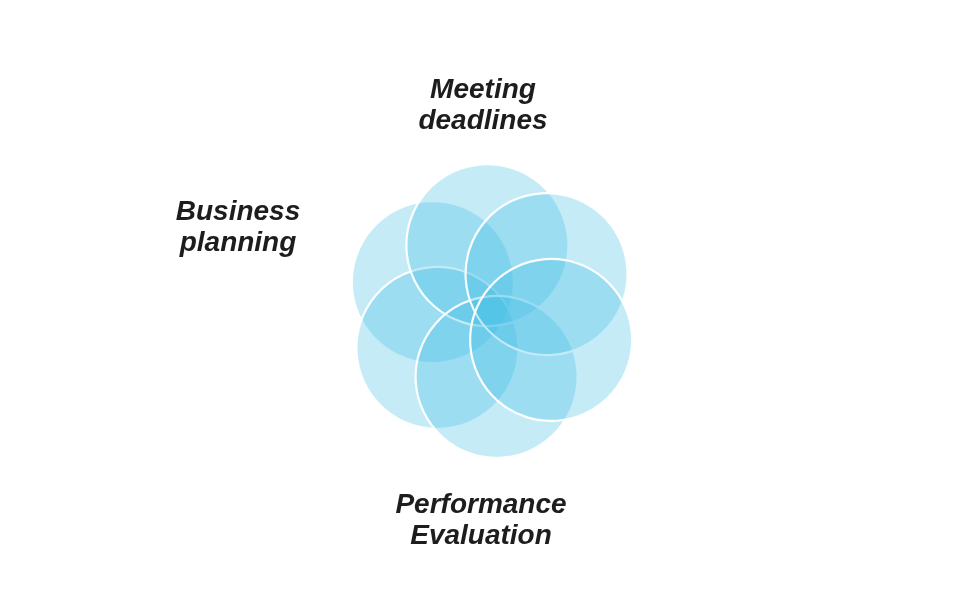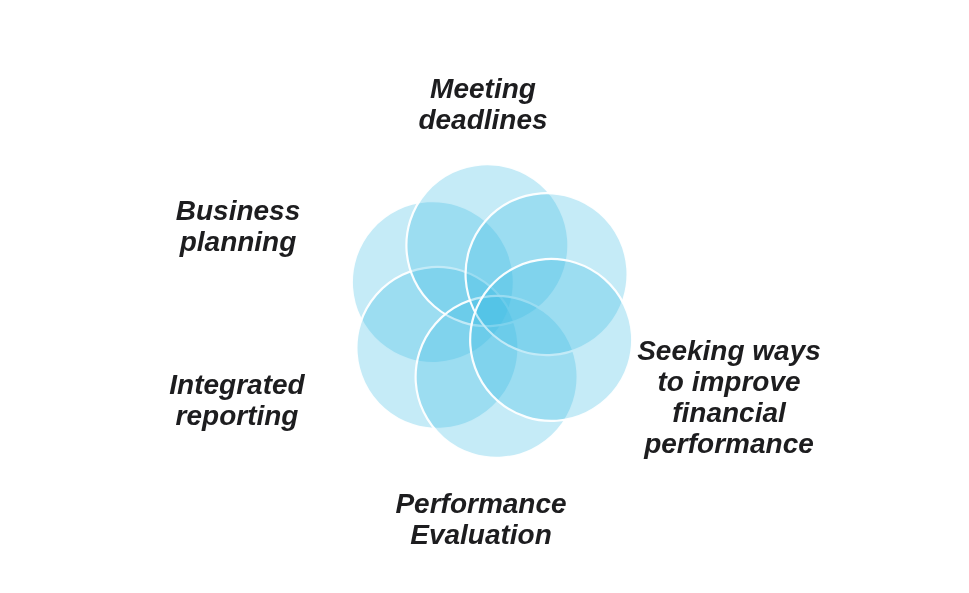--- a/index.html
+++ b/index.html
@@ -56,27 +56,21 @@
       <circle cx="492" cy="377" r="81" fill="#3FBEE5" fill-opacity="0.30" stroke="#ffffff" stroke-opacity="0.95"></circle>
       <circle cx="549" cy="278" r="81" fill="#3FBEE5" fill-opacity="0.30" stroke="#ffffff" stroke-opacity="0.95"></circle>
       <circle cx="549" cy="344" r="81" fill="#3FBEE5" fill-opacity="0.30" stroke="#ffffff" stroke-opacity="0.95"></circle>
     </g>
   </svg>
 
   <div class="label pos-top">Meeting
 deadlines</div>
 
 
-  <div class="label pos-bottom-right">Seeking ways
-to improve
-financial
-performance</div>
 
   <div class="label pos-bottom">Performance
 Evaluation</div>
 
-  <div class="label pos-bottom-left">Integrated
-reporting</div>
 
   <div class="label pos-top-left">Business
 planning</div>
 
 </div>
 
 </body></html>

